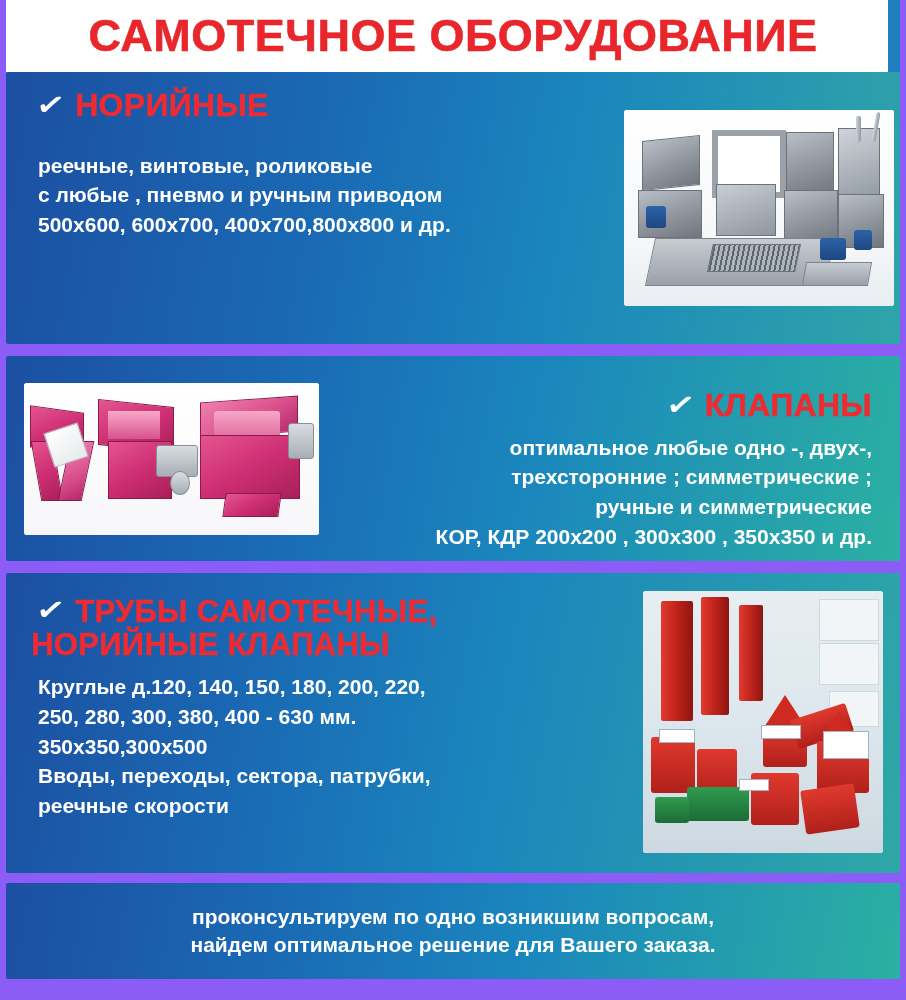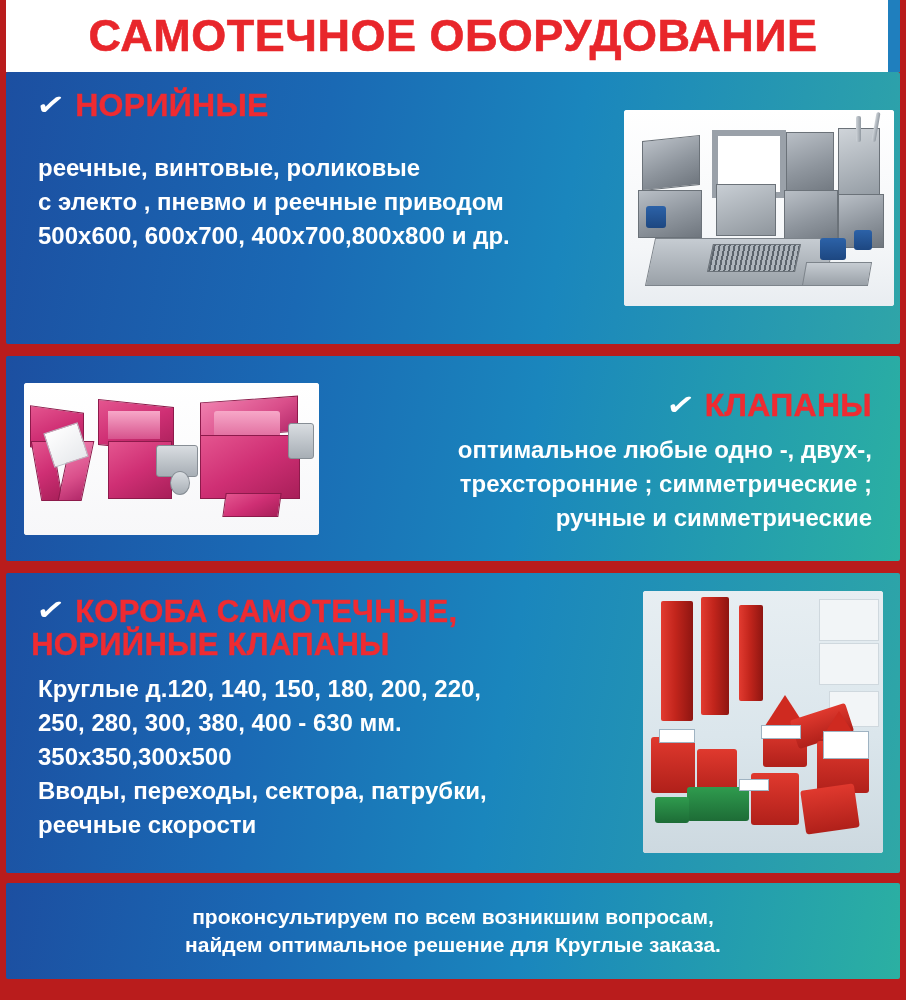--- a/index.html
+++ b/index.html
@@ -11,21 +11,21 @@
     width: 906px;
     height: 1000px;
     font-family: "Liberation Sans", sans-serif;
     overflow: hidden;
     position: relative;
   }
   .poster {
     width: 906px;
     height: 1000px;
     position: relative;
-    background: #b91c1c;
+    background: #8b5cf6;
     box-sizing: border-box;
     padding: 0 6px;
     display: flex;
     flex-direction: column;
   }
 
   
   .header {
     height: 72px;
     background: #ffffff;
@@ -128,21 +128,21 @@
     font-weight: bold;
     color: #ef2b31;
     letter-spacing: 0.3px;
     line-height: 1.08;
     -webkit-text-stroke: 0.4px #ef2b31;
   }
   .heading.multiline {
     font-size: 31px;
   }
   .body-text {
-    font-size: 24px;
+    font-size: 21px;
     font-weight: bold;
     line-height: 1.42;
     color: #ffffff;
   }
   .body-text .line { display: block; white-space: nowrap; }
 
   .footer-text {
     font-size: 21px;
     font-weight: bold;
     line-height: 1.33;
@@ -283,21 +283,21 @@
 
   <div class="band band-1">
     <div class="band-inner">
       <div class="col-text" style="width:612px;">
         <div class="heading-row">
           <span class="check">✓</span>
           <span class="heading">НОРИЙНЫЕ</span>
         </div>
         <div class="body-text" style="margin-top:28px;">
           <span class="line">реечные, винтовые, роликовые</span>
-          <span class="line">с электо , пневмо и реечные приводом</span>
+          <span class="line">с любые , пневмо и ручным приводом</span>
           <span class="line">500x600, 600x700, 400x700,800x800 и др.</span>
         </div>
       </div>
       <div class="col-img" style="width:282px;">
         <div class="photo photo-1">
           <div class="gv-bg"></div>
 
           <div class="gv-plate" style="left:18px; top:28px; width:56px; height:48px; transform:skewY(-6deg);"></div>
           <div class="gv-frame" style="left:88px; top:20px; width:62px; height:56px;"></div>
           <div class="gv-plate" style="left:162px; top:22px; width:46px; height:62px;"></div>
@@ -347,32 +347,33 @@
       </div>
       <div class="col-text right-align" style="width:564px;">
         <div class="heading-row right" style="margin-top:22px; margin-bottom:10px;">
           <span class="check">✓</span>
           <span class="heading">КЛАПАНЫ</span>
         </div>
         <div class="body-text">
           <span class="line">оптимальное любые одно -, двух-,</span>
           <span class="line">трехсторонние ; симметрические ;</span>
           <span class="line">ручные и симметрические</span>
+          <span class="line">КОР, КДР 200x200 , 300x300 , 350x350 и др.</span>
         </div>
       </div>
     </div>
   </div>
 
   <div class="band band-3">
     <div class="band-inner">
       <div class="col-text" style="width:620px; padding-top:22px;">
         <div class="heading-row" style="align-items:flex-start; margin-bottom:8px;">
           <span class="check">✓</span>
           <span class="heading multiline">
-            <span style="display:block;">КОРОБА САМОТЕЧНЫЕ,</span>
+            <span style="display:block;">ТРУБЫ САМОТЕЧНЫЕ,</span>
             <span style="display:block; margin-left:-44px;">НОРИЙНЫЕ КЛАПАНЫ</span>
           </span>
         </div>
         <div class="body-text" style="margin-top:10px;">
           <span class="line">Круглые д.120, 140, 150, 180, 200, 220,</span>
           <span class="line">250, 280, 300, 380, 400 - 630 мм.</span>
           <span class="line">350x350,300x500</span>
           <span class="line">Вводы, переходы, сектора, патрубки,</span>
           <span class="line">реечные скорости</span>
         </div>
@@ -406,18 +407,18 @@
           <div class="pp-label" style="left:118px; top:134px; width:38px; height:12px;"></div>
           <div class="pp-label" style="left:180px; top:140px; width:44px; height:26px;"></div>
           <div class="pp-label" style="left:96px; top:188px; width:28px; height:10px;"></div>
         </div>
       </div>
     </div>
   </div>
 
   <div class="band band-4">
     <div class="footer-text">
-      <span class="line">проконсультируем по всем возникшим вопросам,</span>
-      <span class="line">найдем оптимальное решение для Круглые заказа.</span>
+      <span class="line">проконсультируем по одно возникшим вопросам,</span>
+      <span class="line">найдем оптимальное решение для Вашего заказа.</span>
     </div>
   </div>
 
 </div>
 
 </body></html>

